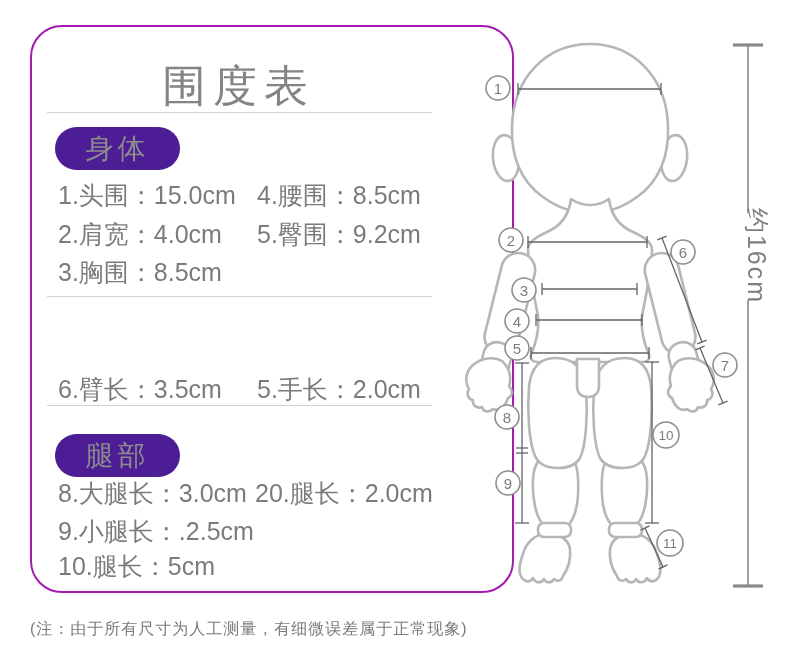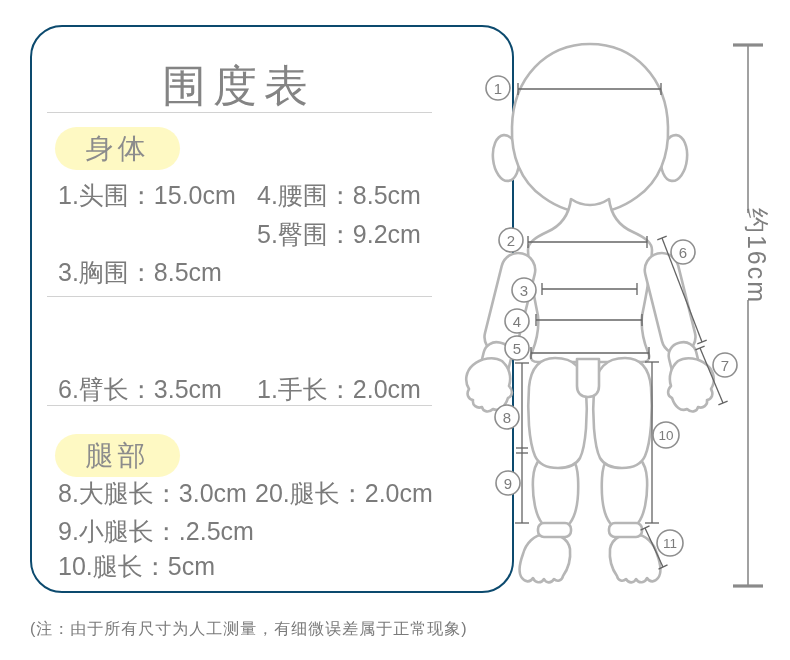--- a/index.html
+++ b/index.html
@@ -2,26 +2,26 @@
 <html><head>
 <meta charset="utf-8">
 <style>
   * { margin:0; padding:0; box-sizing:border-box; }
   html,body { width:790px; height:660px; background:#ffffff; overflow:hidden;
               font-family:"Liberation Sans","DejaVu Sans",sans-serif; }
   .stage { position:relative; width:790px; height:660px; background:#fff; }
 
   
   .card { position:absolute; left:30px; top:25px; width:484px; height:568px;
-          border:2px solid #0c4a6e; border-radius:32px; background:#fff; }
+          border:2px solid #a21caf; border-radius:32px; background:#fff; }
   .card-title { position:absolute; top:30px; left:0; width:413px; text-align:center;
                 font-size:44px; letter-spacing:7px; color:#848484; }
   .divider { position:absolute; left:15px; width:385px; height:1px; background:#d2d2d2; }
   .pill { position:absolute; left:23px; width:125px; height:43px; border-radius:22px;
-          background:#fef9c3; color:#8c8c8c; font-size:28px; letter-spacing:4px;
+          background:#4c1d95; color:#8c8c8c; font-size:28px; letter-spacing:4px;
           display:flex; align-items:center; justify-content:center; }
   .row { position:absolute; left:0; width:413px; height:30px; font-size:25px; color:#7b7b7b; }
   .row .c1 { position:absolute; left:26px; white-space:nowrap; }
   .row .c2 { position:absolute; left:225px; white-space:nowrap;text-align:center; }
   .row .c2.legs { left:223px; }
 
   
   .note { position:absolute; left:30px; top:619px; font-size:16px; color:#7a7a7a;
           letter-spacing:1px; white-space:nowrap; }
 
@@ -50,31 +50,32 @@
     <div class="divider" style="top:85px"></div>
 
     <div class="pill" style="top:100px">
       <span>身体</span>
     </div>
     <div class="row" style="top:152px">
       <span class="c1">1.头围：15.0cm</span>
       <span class="c2">4.腰围：8.5cm</span>
     </div>
     <div class="row" style="top:191px">
+      <span class="c1">2.肩宽：4.0cm</span>
       <span class="c2">5.臀围：9.2cm</span>
     </div>
     <div class="row" style="top:229px">
       <span class="c1">3.胸围：8.5cm</span>
     </div>
 
     <div class="divider" style="top:269px"></div>
 
     <div class="row" style="top:346px">
       <span class="c1">6.臂长：3.5cm</span>
-      <span class="c2">1.手长：2.0cm</span>
+      <span class="c2">5.手长：2.0cm</span>
     </div>
 
     <div class="divider" style="top:378px"></div>
 
     <div class="pill" style="top:407px">
       <span>腿部</span>
     </div>
     <div class="row" style="top:450px">
       <span class="c1">8.大腿长：3.0cm</span>
       <span class="c2 legs">20.腿长：2.0cm</span>

